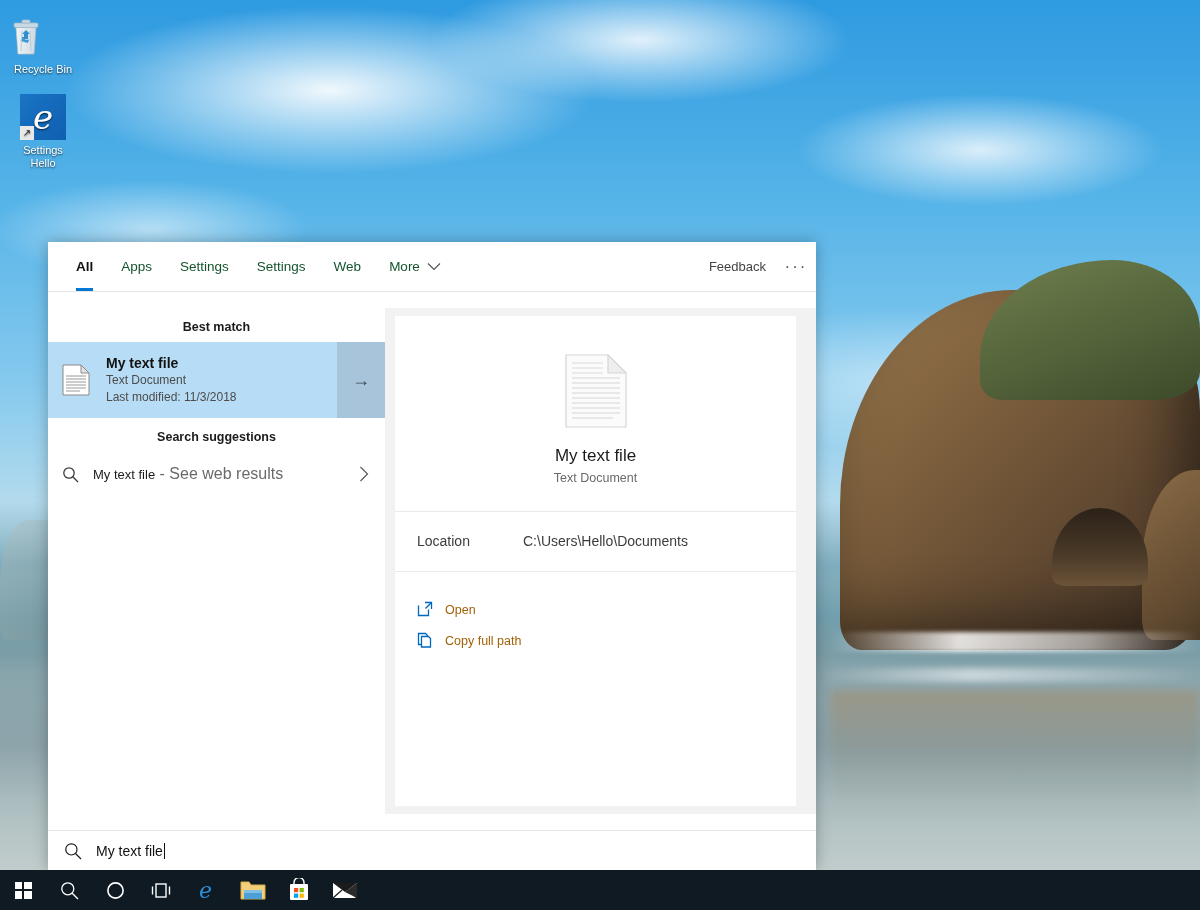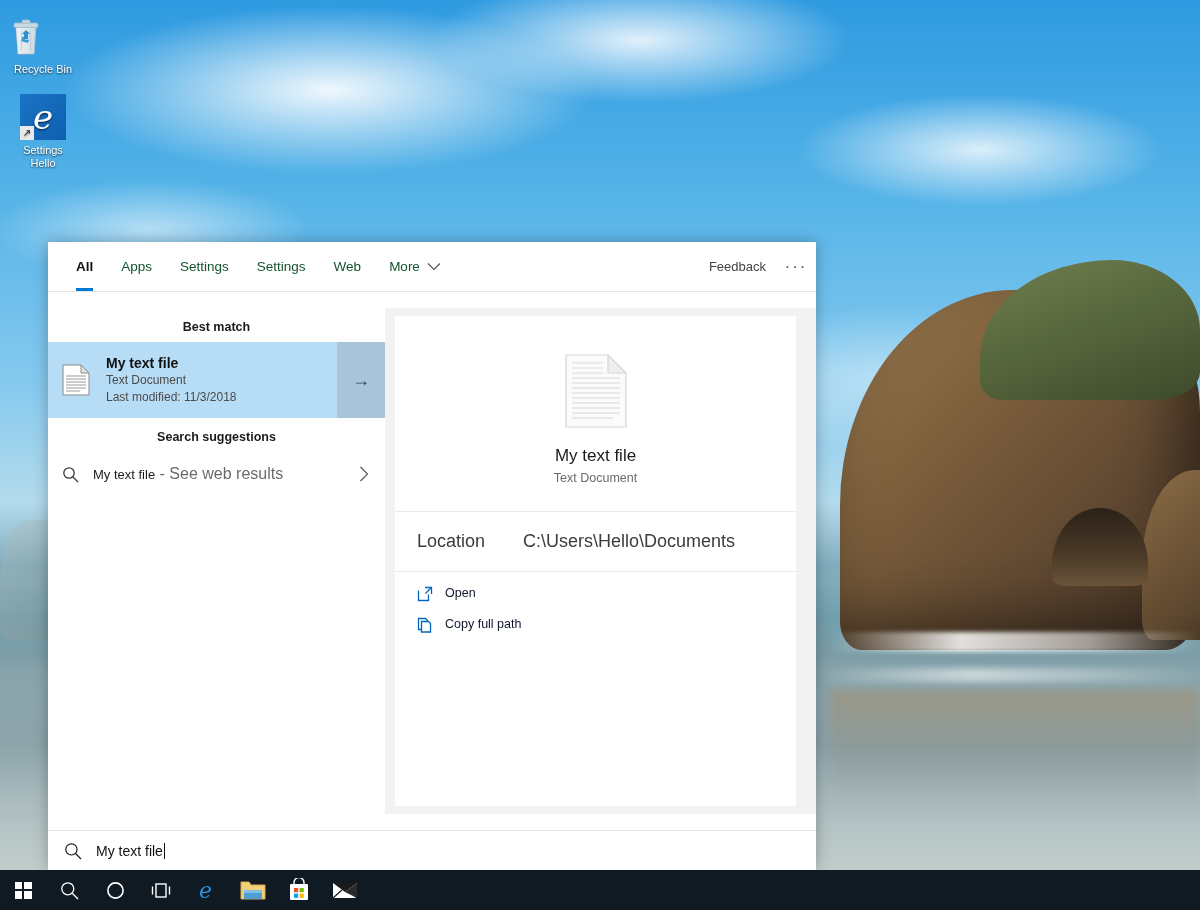--- a/index.html
+++ b/index.html
@@ -192,28 +192,28 @@
   #preview-card {
     flex: 1 1 auto; background: #ffffff; display: flex; flex-direction: column;
   }
   #preview-hero {
     padding: 38px 0 26px; text-align: center; border-bottom: 1px solid #eaeaea;
   }
   #preview-title { font-size: 17px; color: #1b1b1b; margin-top: 18px; }
   #preview-subtitle { font-size: 12.5px; color: #6a6a6a; margin-top: 5px; }
 
   #preview-meta { padding: 16px 22px 16px 22px; border-bottom: 1px solid #eaeaea; }
-  .meta-row { display: flex; font-size: 18px; line-height: 27px; color: #3c3c3c; }
+  .meta-row { display: flex; font-size: 14px; line-height: 27px; color: #3c3c3c; }
   .meta-label { width: 106px; flex: 0 0 106px; color: #3c3c3c; }
   .meta-value { color: #3c3c3c; }
 
   #preview-actions { padding: 14px 22px; }
   .action-link {
-    display: flex; align-items: flex-start; height: 31px;
-    color: #0f172a; font-size: 12.5px; cursor: pointer; text-decoration: none;
+    display: flex; align-items: flex-end; height: 31px;
+    color: #a16207; font-size: 12.5px; cursor: pointer; text-decoration: none;
   }
   .action-link .ic { width: 28px; flex: 0 0 28px; display: flex; align-items: center; color: #0067c0; }
 
   #preview-scrollbar {
     width: 8px; flex: 0 0 8px; margin-left: 2px; background: transparent;
   }
 
   
   #search-bar {
     height: 40px; flex: 0 0 40px; display: flex; align-items: center;

